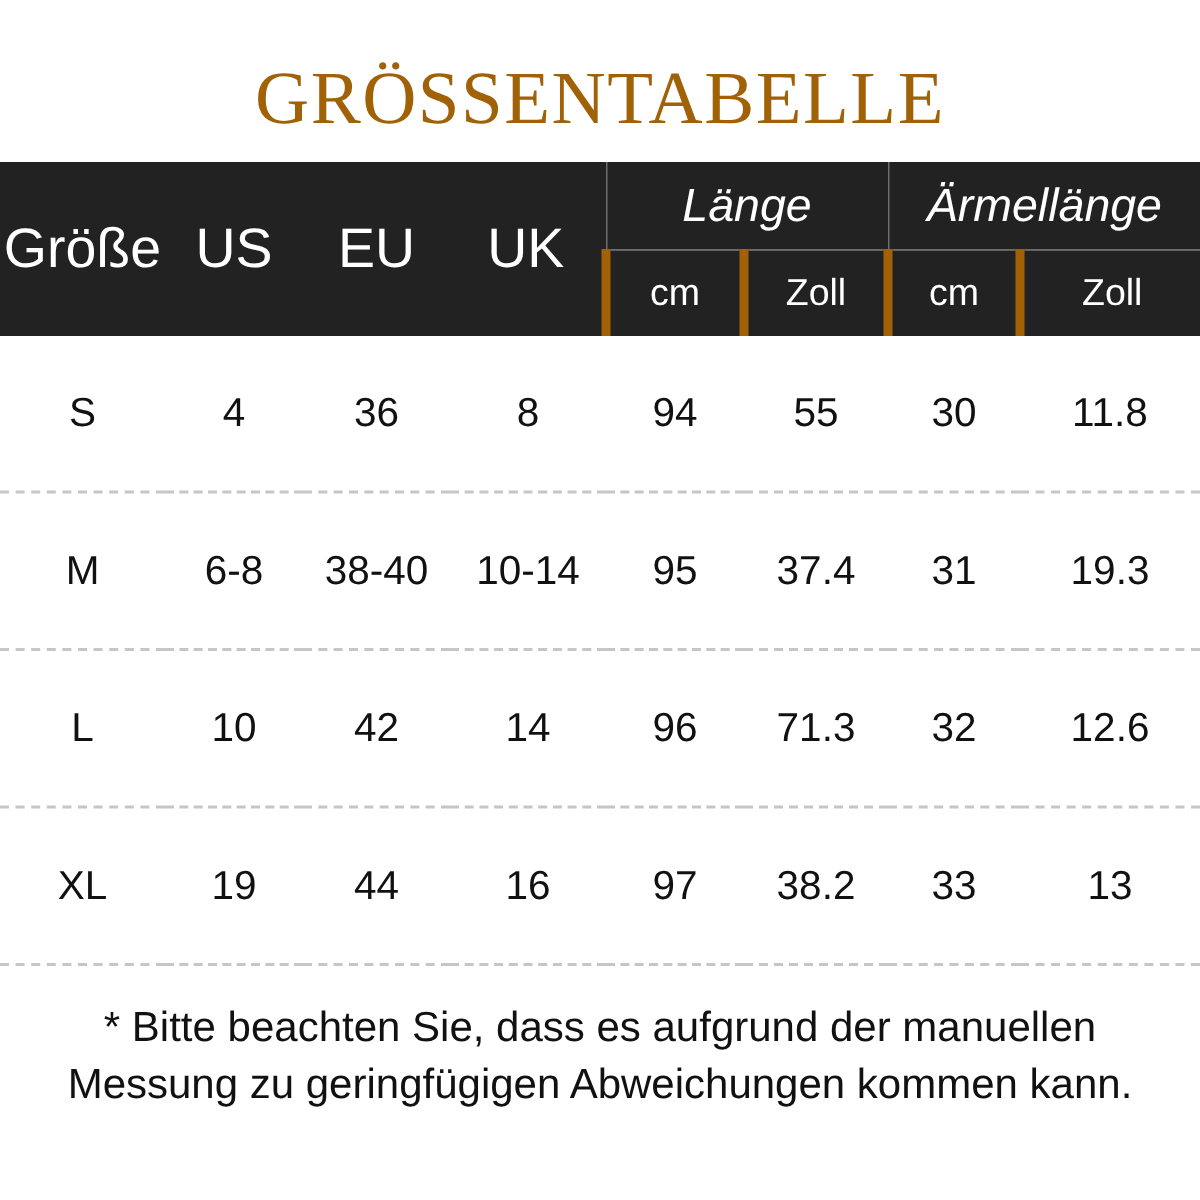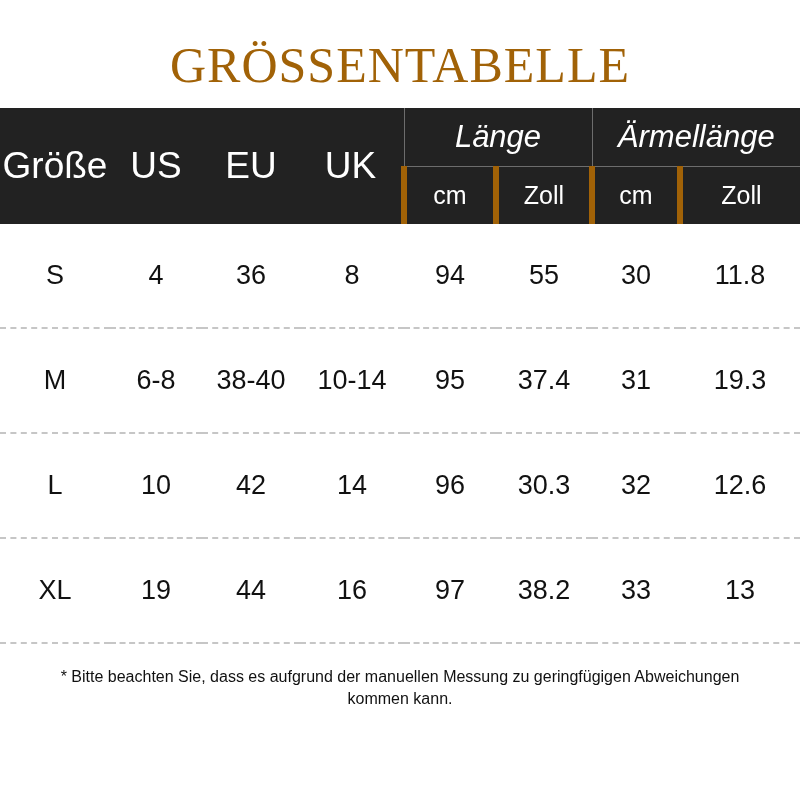--- a/index.html
+++ b/index.html
@@ -83,21 +83,21 @@
     height: 103px;
     border-bottom: 2px dashed #c6c6c6;
     padding: 0 2px;
     white-space: nowrap;
   }
   tbody tr:last-child td {
     border-bottom: 2px dashed #c6c6c6;
   }
   .note {
     text-align: center;
-    font-size: 16px;
+    font-size: 28px;
     line-height: 1.35;
     color: #111111;
     padding: 22px 28px 0 28px;
   }
 </style>
 </head>
 <body>
 
 <div class="page">
 
@@ -154,21 +154,21 @@
         <td>37.4</td>
         <td>31</td>
         <td>19.3</td>
       </tr>
       <tr>
         <td>L</td>
         <td>10</td>
         <td>42</td>
         <td>14</td>
         <td>96</td>
-        <td>30.3</td>
+        <td>71.3</td>
         <td>32</td>
         <td>12.6</td>
       </tr>
       <tr>
         <td>XL</td>
         <td>19</td>
         <td>44</td>
         <td>16</td>
         <td>97</td>
         <td>38.2</td>

